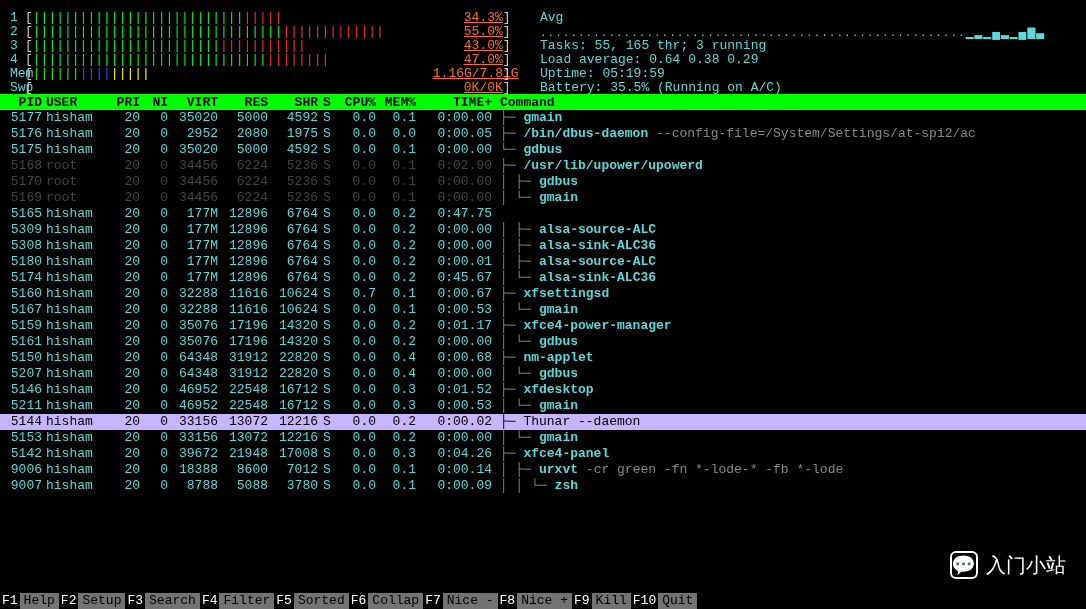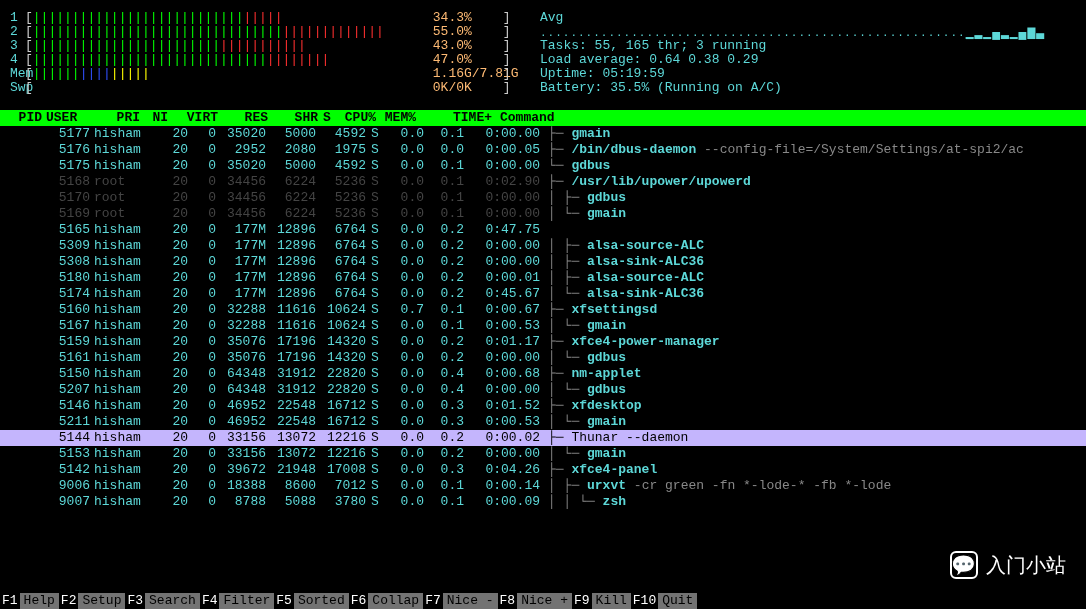--- a/index.html
+++ b/index.html
@@ -33,45 +33,46 @@
   .bracket { color: #ccc; }
   .bar-container {
     display: inline-flex;
     width: 400px;
   }
   .bar-green { color: #00ff00; }
   .bar-red { color: #ff3030; }
   .bar-blue { color: #3050ff; }
   .bar-yellow { color: #ffff00; }
   .percent {
-    color: #fdba74;
+    color: #f97316;
     width: 70px;
-    text-align: left;
+    text-align: right;
+    text-decoration: underline;
   }
   .info-section {
     flex: 1;
     margin-left: 20px;
   }
   .info-row {
     height: 14px;
     color: #5dd8d8;
   }
   .header-row {
     background: #00ff00;
     color: #000;
     display: flex;
     height: 16px;
     font-weight: bold;
-    margin-top: 16px;
+    margin-top: 0;
+    align-items: center;
   }
   .process-row {
     display: flex;
     height: 16px;
     white-space: nowrap;
-    padding-left: 48px;
   }
   .process-row.dimmed { color: #444; }
   .process-row.selected { background: #c4b5fd; color: #000; }
   .col-pid { width: 42px; text-align: right; padding-right: 4px; }
   .col-user { width: 58px; }
   .col-pri { width: 36px; text-align: right; }
   .col-ni { width: 28px; text-align: right; }
   .col-virt { width: 50px; text-align: right; }
   .col-res { width: 50px; text-align: right; }
   .col-shr { width: 50px; text-align: right; }

